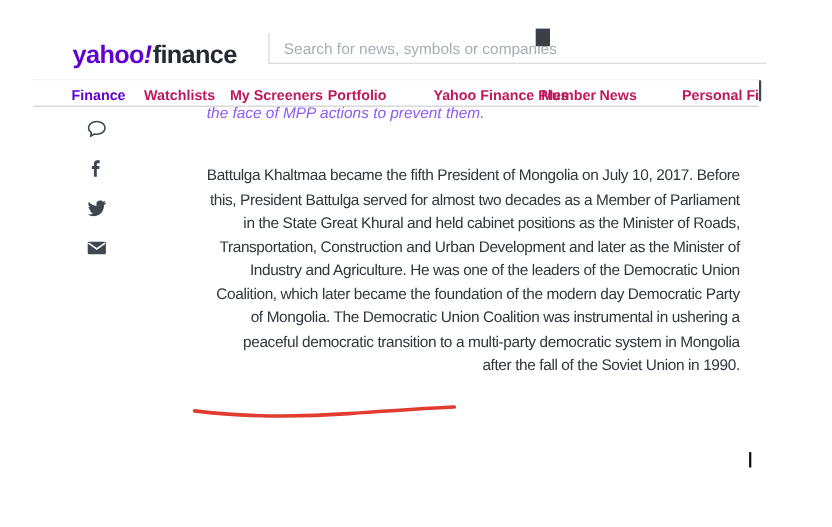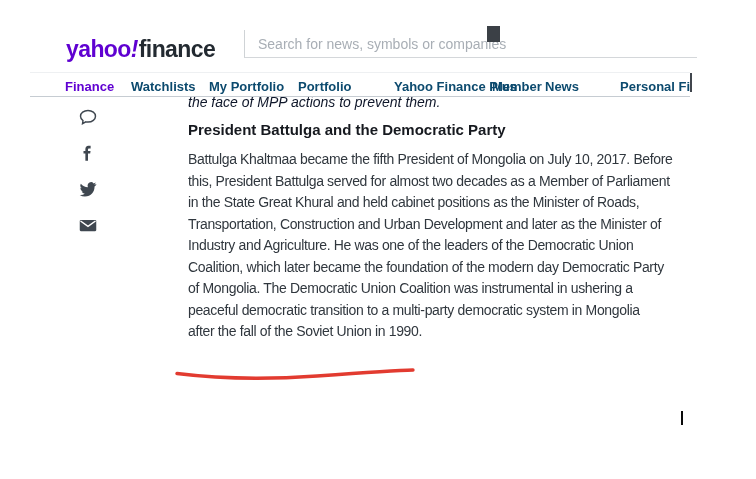--- a/index.html
+++ b/index.html
@@ -18,37 +18,37 @@
         border-left:1px solid #cfd3d6;border-bottom:1px solid #d4d7da;
         padding:0 0 0 13px;font-size:14px;color:#2c3137;outline:none;
         font-family:"Liberation Sans",sans-serif;background:#fff;}
   .search-input::placeholder{color:#a8aeb5;}
   .search-glyph{position:absolute;left:487px;top:26px;width:13px;height:16px;
         background:#3b4046;cursor:pointer;}
 
   
   .nav{position:absolute;left:30px;top:72px;width:660px;height:23px;background:#fff;
        border-top:1px solid #eef0f2;border-bottom:1px solid #c6ccd2;z-index:5;overflow:hidden;}
-  .nav-item{position:absolute;top:7px;font-size:13px;font-weight:700;color:#0c4a6e;
+  .nav-item{position:absolute;top:7px;font-size:13px;font-weight:700;color:#be185d;
        white-space:nowrap;cursor:pointer;line-height:14px;}
   .nav-item.active{color:#6001d2;}
   .nav-edge{position:absolute;left:690px;top:73px;width:2px;height:19px;background:#41464d;z-index:6;}
 
   
   .share{position:absolute;left:79px;top:109px;width:20px;}
   .share .sic{position:absolute;left:0;cursor:pointer;color:#3f4750;}
   .share .sic svg{display:block;}
 
   
   .clipped-line{position:absolute;left:188px;top:94px;font-size:14px;font-style:italic;
-       color:#0f172a;z-index:1;white-space:nowrap;}
+       color:#8b5cf6;z-index:1;white-space:nowrap;}
   .headline{position:absolute;left:188px;top:121px;font-size:15px;font-weight:700;
        color:#16191f;white-space:nowrap;}
   .body-text{position:absolute;left:188px;top:149px;font-size:14px;line-height:21.5px;
-       letter-spacing:-0.35px;color:#30373e;white-space:pre;}
+       letter-spacing:-0.35px;color:#30373e;white-space:pre;text-align:right;}
   .outro{position:absolute;left:188px;top:357px;font-size:14px;letter-spacing:-0.2px;
        color:#22272d;white-space:nowrap;}
   .red-annot{position:absolute;left:172px;top:367px;width:248px;height:14px;pointer-events:none;}
   .story-link{position:absolute;left:188px;top:380px;font-size:14px;line-height:21.8px;
        letter-spacing:-0.2px;color:#3c67d6;text-decoration:none;white-space:pre;cursor:pointer;}
   .text-cursor{position:absolute;left:681px;top:411px;width:2px;height:14px;background:#0a0a0a;}
 </style>
 </head>
 <body>
 
@@ -57,21 +57,21 @@
   <div class="logo"><span class="y">yahoo</span><span class="excl">!</span><span class="fin">finance</span></div>
 
   <div class="search-wrap">
     <input class="search-input" type="text" placeholder="Search for news, symbols or companies" style="">
   </div>
   <div class="search-glyph"></div>
 
   <div class="nav">
     <span class="nav-item active" style="left:35px">Finance</span>
     <span class="nav-item" style="left:101px">Watchlists</span>
-    <span class="nav-item" style="left:179px">My Portfolio</span>
+    <span class="nav-item" style="left:179px">My Screeners</span>
     <span class="nav-item" style="left:268px">Portfolio</span>
     <span class="nav-item" style="left:364px">Yahoo Finance Plus</span>
     <span class="nav-item" style="left:462px">Member</span>
     <span class="nav-item" style="left:515px">News</span>
     <span class="nav-item" style="left:590px">Personal Finance</span>
   </div>
   <div class="nav-edge"></div>
 
   <div class="share">
     <span class="sic" style="top:0px">
@@ -92,21 +92,20 @@
     <span class="sic" style="top:110px">
       <svg width="18" height="13" viewBox="0 0 24 17">
           <rect x="1" y="1" width="22" height="15" rx="1.5" fill="#3f4750"></rect>
           <path d="M2 2.5l10 7 10-7" fill="none" stroke="#ffffff" stroke-width="2"></path>
         </svg>
     </span>
   </div>
 
   <div class="clipped-line">the face of MPP actions to prevent them.</div>
 
-  <div class="headline">President Battulga and the Democratic Party</div>
 
   <div class="body-text">Battulga Khaltmaa became the fifth President of Mongolia on July 10, 2017. Before
 this, President Battulga served for almost two decades as a Member of Parliament
 in the State Great Khural and held cabinet positions as the Minister of Roads,
 Transportation, Construction and Urban Development and later as the Minister of
 Industry and Agriculture. He was one of the leaders of the Democratic Union
 Coalition, which later became the foundation of the modern day Democratic Party
 of Mongolia. The Democratic Union Coalition was instrumental in ushering a
 peaceful democratic transition to a multi-party democratic system in Mongolia
 after the fall of the Soviet Union in 1990.</div>

